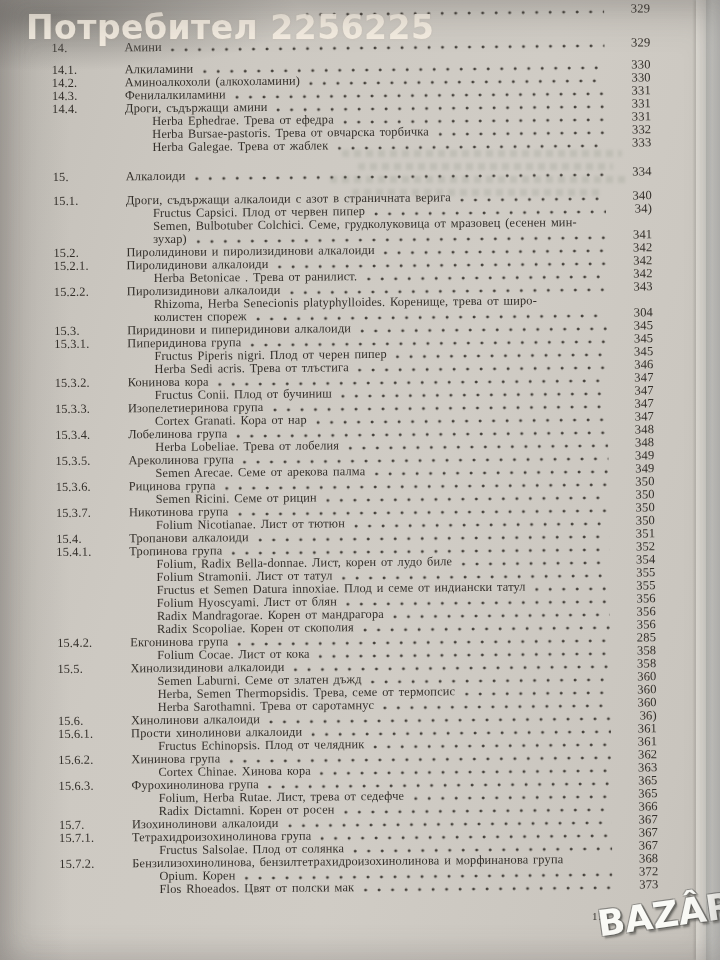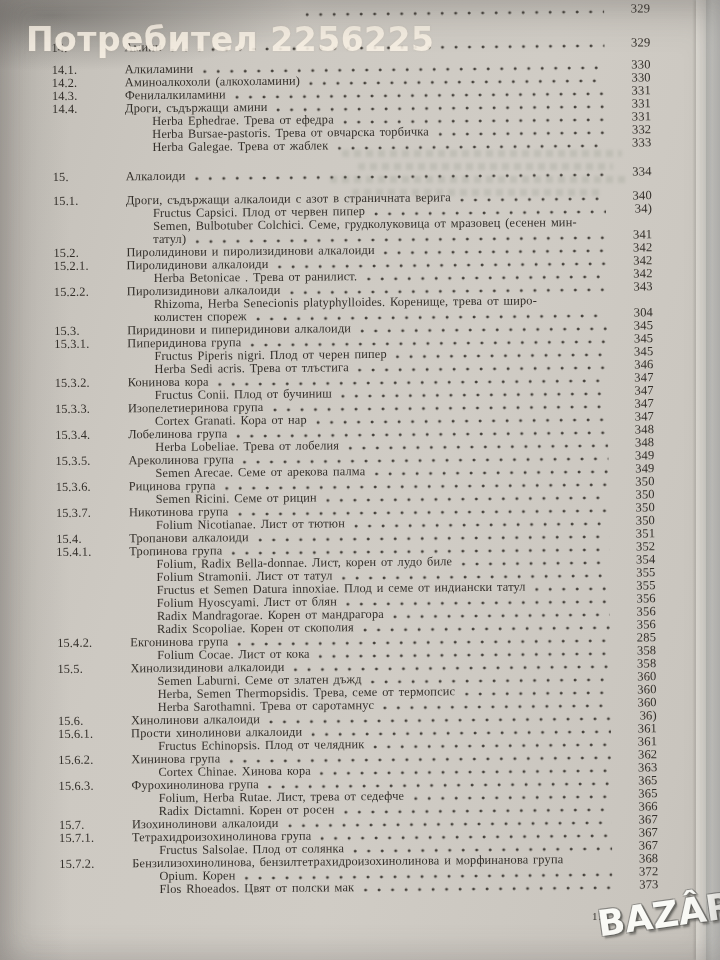--- a/index.html
+++ b/index.html
@@ -10,21 +10,21 @@
   .edge-seam{position:absolute;left:694px;top:0;width:3px;height:960px;background:rgba(95,92,88,.22);filter:blur(1px);}
   .edge-light{position:absolute;left:696px;top:0;width:10px;height:960px;background:linear-gradient(90deg,#dbd8d1,#d2cfc9 70%,#cccac4);}
   .edge-out{position:absolute;left:706px;top:0;width:14px;height:960px;background:linear-gradient(90deg,#b4b4b0,#c7c7c3 45%,#c3c3c0);}
   
   .tl-shadow{position:absolute;left:-50px;top:-34px;width:600px;height:118px;pointer-events:none;
     background:radial-gradient(ellipse 55% 62% at 17% 42%,rgba(80,78,75,.50),rgba(112,110,106,.26) 46%,rgba(140,138,134,0) 76%);}
   .left-shade{position:absolute;left:0;top:0;width:70px;height:960px;background:linear-gradient(90deg,rgba(84,82,78,.16),rgba(84,82,78,0));}
   .vignette{position:absolute;inset:0;pointer-events:none;
     box-shadow:inset 0 16px 34px rgba(88,86,82,.26),inset 0 -12px 26px rgba(104,102,97,.14),inset 10px 0 22px rgba(104,102,97,.10);}
   
-  .watermark{position:absolute;left:26px;top:20px;font-family:"DejaVu Sans","Liberation Sans",sans-serif;
+  .watermark{position:absolute;left:26px;top:8px;font-family:"DejaVu Sans","Liberation Sans",sans-serif;
     font-size:33px;font-weight:600;letter-spacing:.5px;color:rgba(252,245,233,.85);
     text-shadow:0 0 2px rgba(180,160,140,.25);}
   
   .bleed{position:absolute;height:7px;filter:blur(1.4px);opacity:.5;border-radius:3px;
     background:repeating-linear-gradient(90deg,rgba(104,116,100,.30) 0 7px,rgba(104,116,100,0) 7px 12px);}
   
   .toc{position:absolute;left:0;top:0;width:700px;padding-top:8px;transform:rotate(-.55deg);transform-origin:60px 420px;}
   .row{display:flex;align-items:baseline;height:13px;line-height:13px;font-size:12.4px;color:#332f2a;
     white-space:nowrap;word-spacing:1.5px;letter-spacing:.15px;}
   .num{flex:0 0 73px;padding-left:55px;}
@@ -120,21 +120,21 @@
         <span class="title">Fructus Capsici. Плод от червен пипер</span>
         <span class="dots"></span>
         <span class="page">34)</span>
       </div>
       <div class="row wrap">
         <span class="num"></span>
         <span class="title">Semen, Bulbotuber Colchici. Семе, грудколуковица от мразовец (есенен мин-</span>
       </div>
       <div class="row wrapend">
         <span class="num"></span>
-        <span class="title">татул)</span>
+        <span class="title">зухар)</span>
         <span class="dots"></span>
         <span class="page">341</span>
       </div>
       <div class="row sec">
         <span class="num">15.2.</span>
         <span class="title">Пиролидинови и пиролизидинови алкалоиди</span>
         <span class="dots"></span>
         <span class="page">342</span>
       </div>
       <div class="row sec">

